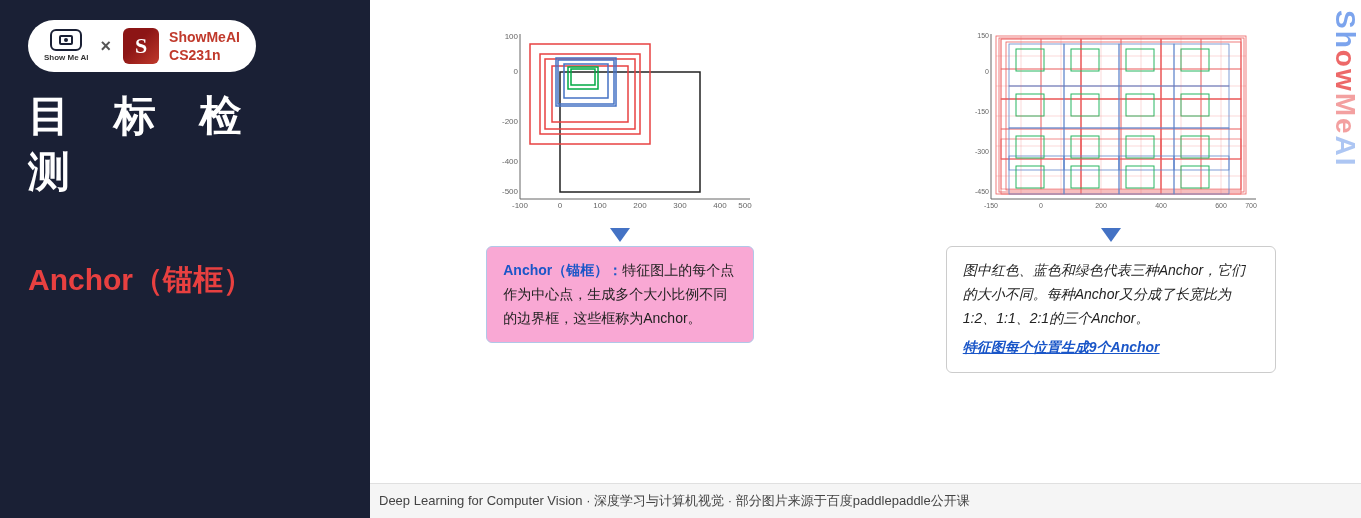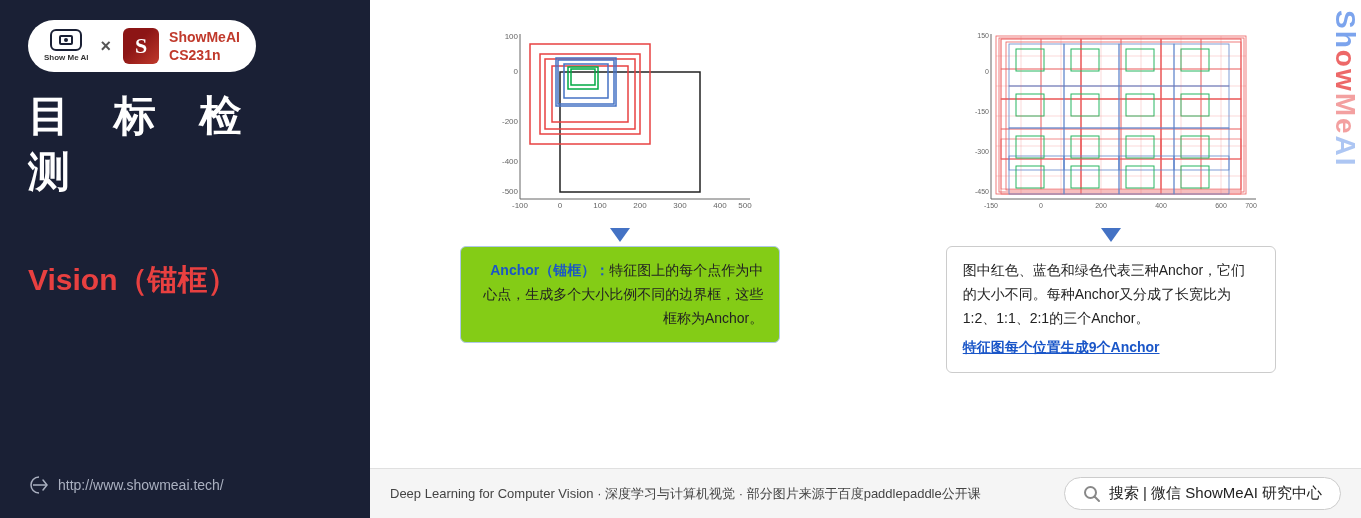--- a/index.html
+++ b/index.html
@@ -179,52 +179,52 @@
       width: 0;
       height: 0;
       border-left: 10px solid transparent;
       border-right: 10px solid transparent;
       border-top: 14px solid #4472C4;
       margin: 4px auto;
     }
 
     
     .caption-box-left {
-      background: #84cc16;
+      background: #f9a8d4;
       border: 1px solid #b0c8e8;
       border-radius: 6px;
       padding: 12px 16px;
-      width: 320px;
+      width: 268px;
       font-size: 14px;
       line-height: 1.7;
       color: #222;
-      text-align: right;
     }
 
     .caption-box-left .highlight {
       color: #1a56c8;
       font-weight: 700;
     }
 
     .caption-box-right {
       background: white;
       border: 1px solid #ccc;
       border-radius: 6px;
       padding: 12px 16px;
       width: 330px;
       font-size: 14px;
       line-height: 1.7;
       color: #222;
+      font-style: italic;
     }
 
     
     .footer {
       background: #f5f5f5;
       border-top: 1px solid #e0e0e0;
-      padding: 8px 20px;
+      padding: 8px 9px;
       font-size: 13px;
       color: #444;
       display: flex;
       align-items: center;
       gap: 8px;
     }
 
     .search-bar {
       margin-left: auto;
       background: white;
@@ -292,30 +292,22 @@
         <div class="stanford-text">
           <span class="stanford-name">ShowMeAI</span>
           <span class="stanford-name">CS231n</span>
         </div>
       </div>
     </div>
   </div>
 
   <div class="page-title-zh">目 标 检 测</div>
 
-  <div class="anchor-title">Vision（锚框）</div>
-
-  <div class="bottom-link">
-    <svg width="22" height="22" viewBox="0 0 22 22" fill="none">
-      <path d="M11 3 C6 3 3 7 3 11 C3 15 6 19 11 19" stroke="#aab0c0" stroke-width="1.5" fill="none"></path>
-      <path d="M15 6 L19 11 L15 16" stroke="#aab0c0" stroke-width="1.5" fill="none" stroke-linecap="round"></path>
-      <path d="M5 11 L19 11" stroke="#aab0c0" stroke-width="1.5"></path>
-    </svg>
-    <span>http://www.showmeai.tech/</span>
-  </div>
+  <div class="anchor-title">Anchor（锚框）</div>
+
 </div>
 
 <div class="main-content">
 
   <div class="watermark">
     <span class="w-s">S</span><span class="w-h">h</span><span class="w-o">o</span><span class="w-w">w</span><span class="w-m">M</span><span class="w-e">e</span><span class="w-a">A</span><span class="w-i">I</span>
   </div>
 
   <div class="diagrams-row">
 
@@ -488,23 +480,14 @@
         <br>
         <div style="margin-top:6px;">
           <span class="anchor-link" style="color:#1a56c8;font-weight:700;font-size:14px;text-decoration:underline;cursor:pointer;">特征图每个位置生成9个Anchor</span>
         </div>
       </div>
     </div>
   </div>
 
   <div class="footer">
     <span>Deep Learning for Computer Vision · 深度学习与计算机视觉 · 部分图片来源于百度paddlepaddle公开课</span>
-    <div class="search-bar">
-      <span style="display:inline-block;position:relative;width:18px;height:18px;">
-        <svg width="18" height="18" viewBox="0 0 18 18" fill="none">
-          <circle cx="7.5" cy="7.5" r="5.5" stroke="#888" stroke-width="2"></circle>
-          <line x1="11.5" y1="11.5" x2="16" y2="16" stroke="#888" stroke-width="2" stroke-linecap="round"></line>
-        </svg>
-      </span>
-      <span style="font-size:15px;color:#222;font-weight:400;">搜索 | 微信  ShowMeAI 研究中心</span>
-    </div>
   </div>
 </div>
 
 </body></html>

